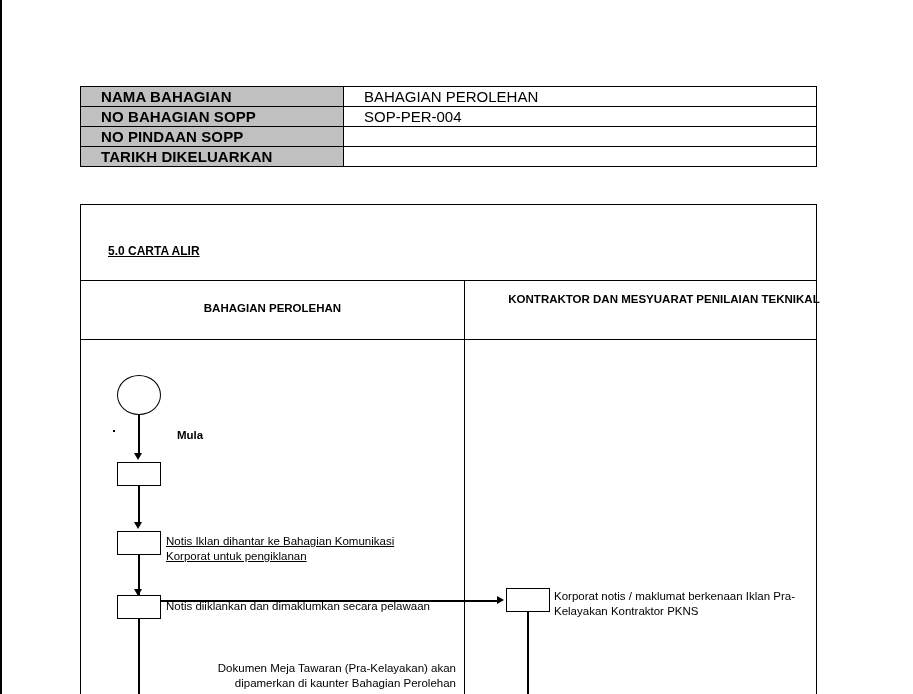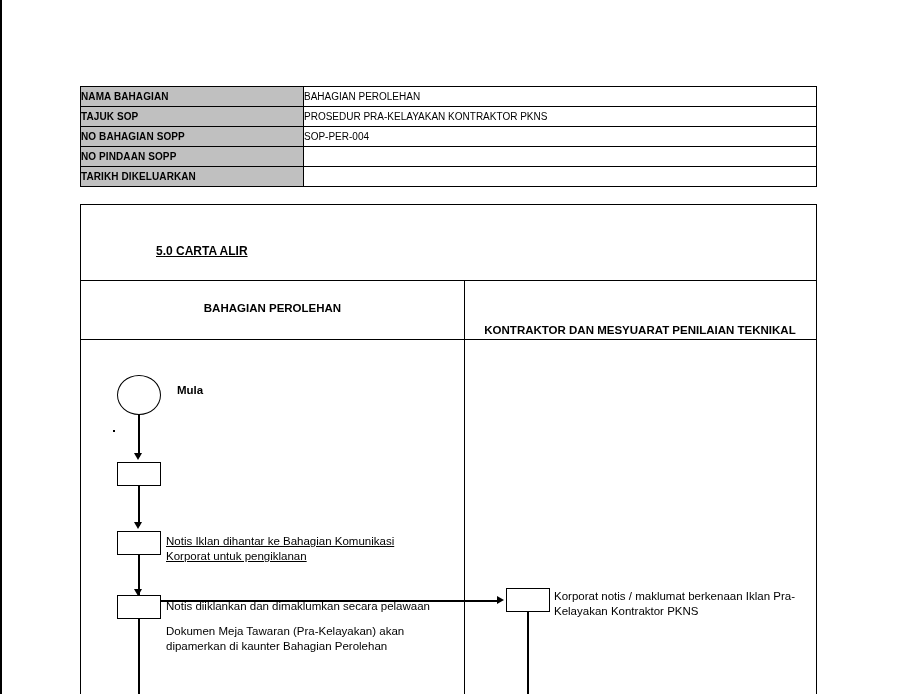--- a/index.html
+++ b/index.html
@@ -34,22 +34,22 @@
     position: absolute;
     left: 80px;
     top: 86px;
     width: 737px;
     border-collapse: collapse;
     table-layout: fixed;
   }
   .header-table td {
     border: 1px solid #000000;
     height: 19px;
-    padding: 0 0;
-    font-size: 10px;
+    padding: 0 20px;
+    font-size: 15px;
     line-height: 19px;
     vertical-align: middle;
   }
   .header-table td.label {
     width: 222px;
     background: #c0c0c0;
     font-weight: bold;
     letter-spacing: 0.1px;
   }
   .header-table td.value {
@@ -59,21 +59,20 @@
 
   
   .section-title {
     position: absolute;
     left: 108px;
     top: 244px;
     font-size: 12px;
     font-weight: bold;
     text-decoration: underline;
     color: #000;
-    margin-left: 48px;
   }
 
   .chart-frame {
     position: absolute;
     left: 80px;
     top: 204px;
     width: 737px;
     height: 490px;
     border-left: 1px solid #000;
     border-right: 1px solid #000;
@@ -104,21 +103,21 @@
   .col-head {
     position: absolute;
     top: 292px;
     text-align: center;
     font-size: 11.5px;
     font-weight: bold;
     line-height: 15px;
     color: #000;
   }
   .col-head.left  { left: 81px;  width: 383px; top: 301px; }
-  .col-head.right { left: 464px; width: 352px; margin-top: 31px; }
+  .col-head.right { left: 488px; width: 352px; }
 
   
   .node-circle {
     position: absolute;
     width: 44px;
     height: 40px;
     border: 1.5px solid #000;
     border-radius: 50%;
     background: #fff;
     box-sizing: border-box;
@@ -132,21 +131,21 @@
     background: #fff;
     box-sizing: border-box;
   }
 
   .node-label {
     position: absolute;
     font-size: 11.5px;
     line-height: 15px;
     color: #000;
   }
-  .node-label.bold { font-weight: bold; }
+  .node-label.bold { font-weight: bold; margin-top: 45px; }
 
   .connector-v {
     position: absolute;
     width: 1.5px;
     background: #000;
   }
   .connector-h {
     position: absolute;
     height: 1.5px;
     background: #000;
@@ -179,24 +178,20 @@
 
   <div class="page-left-border"></div>
 
   <table class="header-table">
     <tbody>
       <tr>
         <td class="label">NAMA BAHAGIAN</td>
         <td class="value">BAHAGIAN PEROLEHAN</td>
       </tr>
       <tr>
-        <td class="label">TAJUK SOP</td>
-        <td class="value">PROSEDUR PRA-KELAYAKAN KONTRAKTOR PKNS</td>
-      </tr>
-      <tr>
         <td class="label">NO BAHAGIAN SOPP</td>
         <td class="value">SOP-PER-004</td>
       </tr>
       <tr>
         <td class="label">NO PINDAAN SOPP</td>
         <td class="value"></td>
       </tr>
       <tr>
         <td class="label">TARIKH DIKELUARKAN</td>
         <td class="value"></td>
@@ -234,19 +229,19 @@
   <div class="arrow-down" style="left:134px; top:589px;"></div>
 
   <div class="node-box" style="left:117px; top:595px;"></div>
   <div class="node-label" style="left:166px; top:599px; width:280px;">Notis diiklankan dan dimaklumkan secara pelawaan</div>
 
   <div class="connector-h" style="left:161px; top:600px; width:338px;"></div>
   <div class="arrow-right" style="left:497px; top:596px;"></div>
 
   <div class="connector-v" style="left:138px; top:619px; height:75px;"></div>
 
-  <div class="node-label" style="left:166px; top:624px; width:290px;">Dokumen Meja Tawaran (Pra-Kelayakan) akan dipamerkan di kaunter Bahagian Perolehan</div>
+  <div class="node-label" style="left:166px; top:661px; width:290px;text-align:right;">Dokumen Meja Tawaran (Pra-Kelayakan) akan dipamerkan di kaunter Bahagian Perolehan</div>
 
   <div class="node-box" style="left:506px; top:588px;"></div>
   <div class="node-label" style="left:554px; top:589px; width:270px;">Korporat notis / maklumat berkenaan Iklan Pra-Kelayakan Kontraktor PKNS</div>
   <div class="connector-v" style="left:527px; top:612px; height:82px;"></div>
 
 </div>
 
 </body></html>

